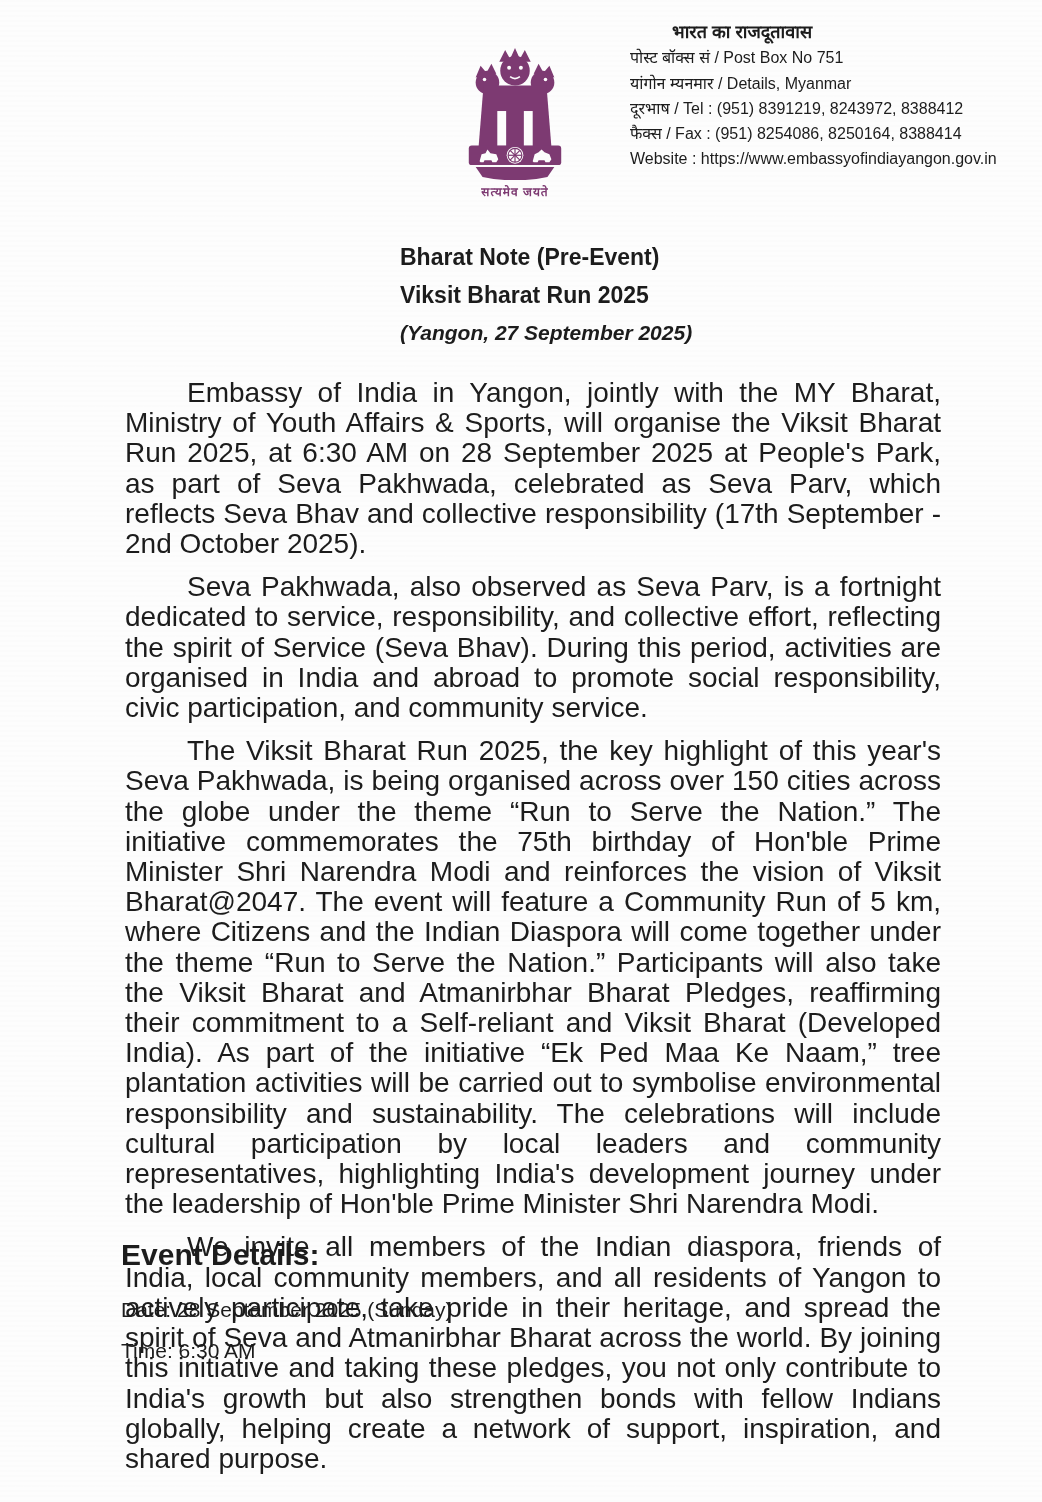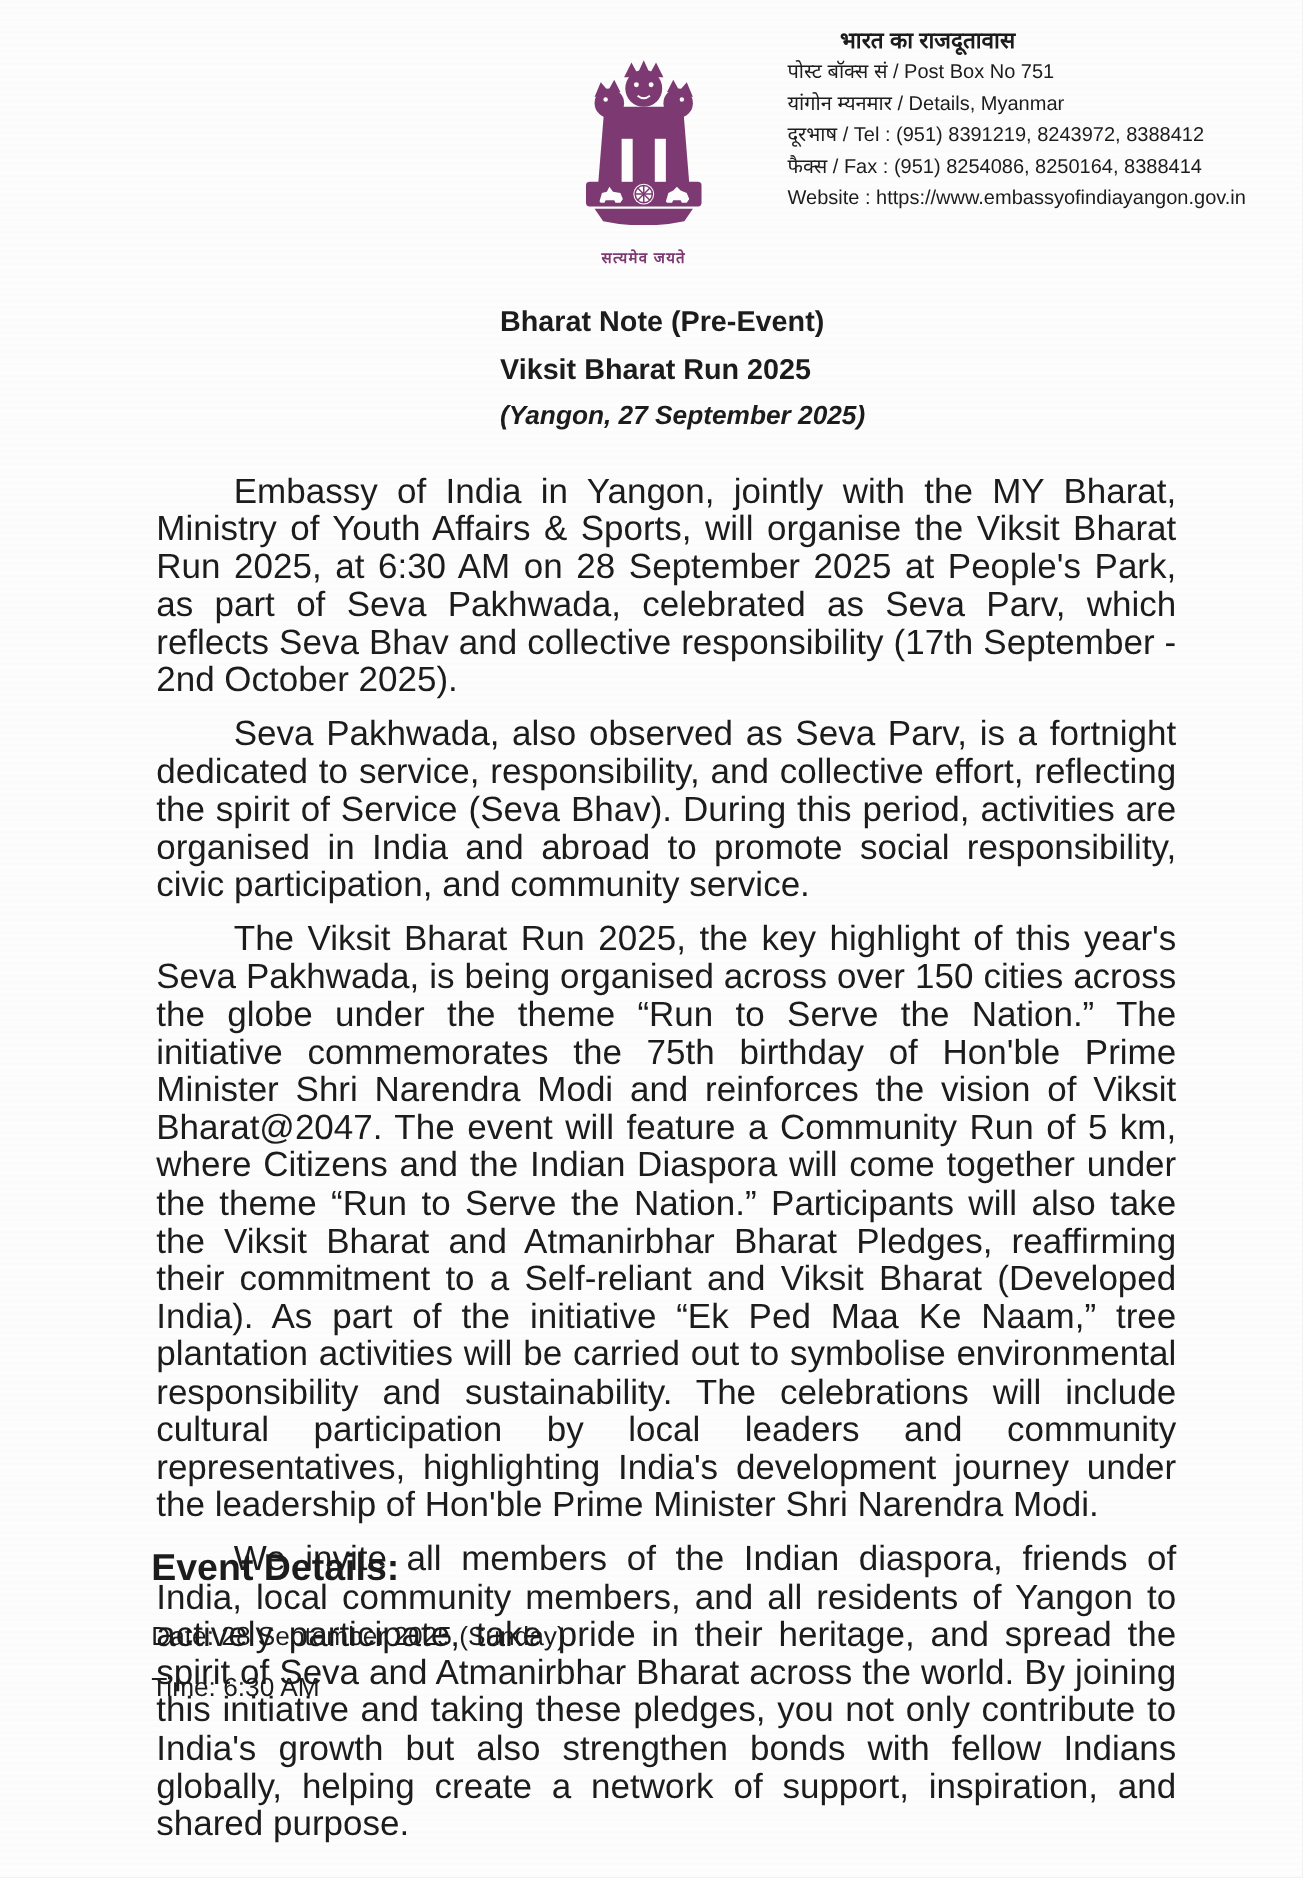--- a/index.html
+++ b/index.html
@@ -18,21 +18,21 @@
   
   .emblem-wrap {
     position: absolute;
     left: 452px;
     top: 46px;
     width: 126px;
     text-align: center;
   }
   .emblem-svg { display: block; margin: 0 auto; }
   .emblem-motto {
-    margin-top: 17px;
+    margin-top: 3px;
     font-size: 12px;
     font-weight: bold;
     color: #7d3a72;
     letter-spacing: 1px;
     white-space: nowrap;
     text-align: center;
   }
   .letterhead-text {
     position: absolute;
     left: 630px;

